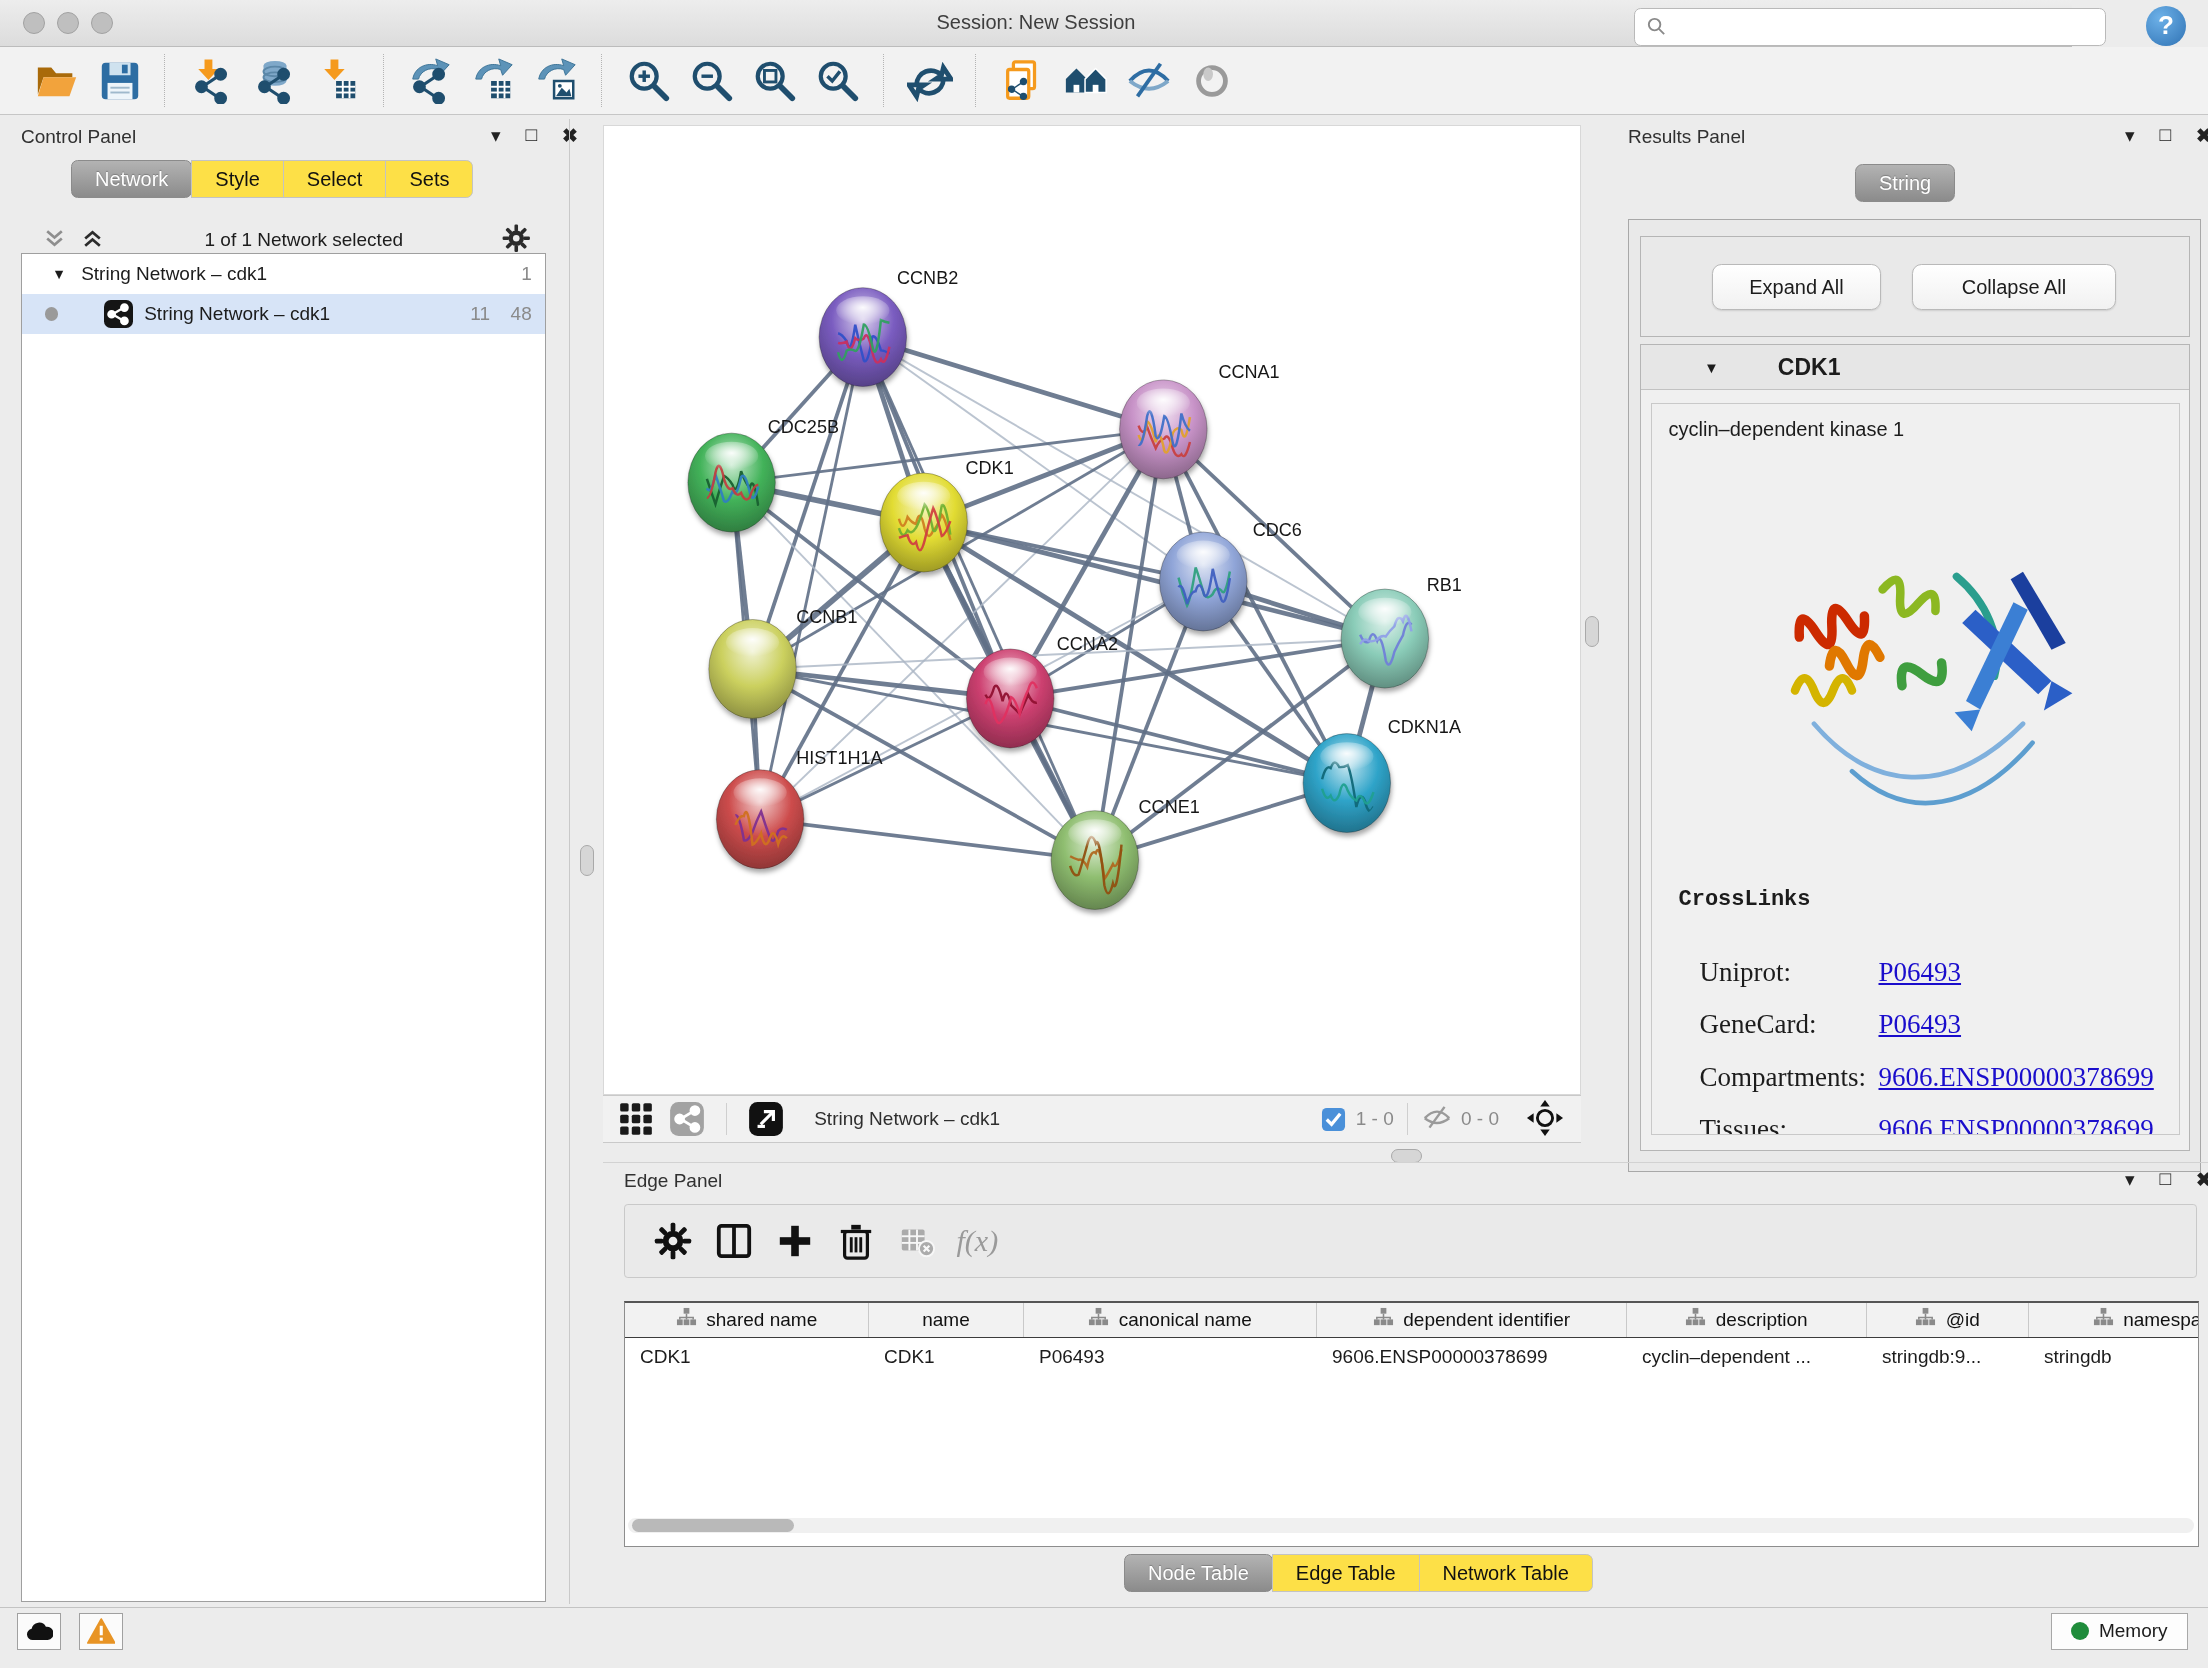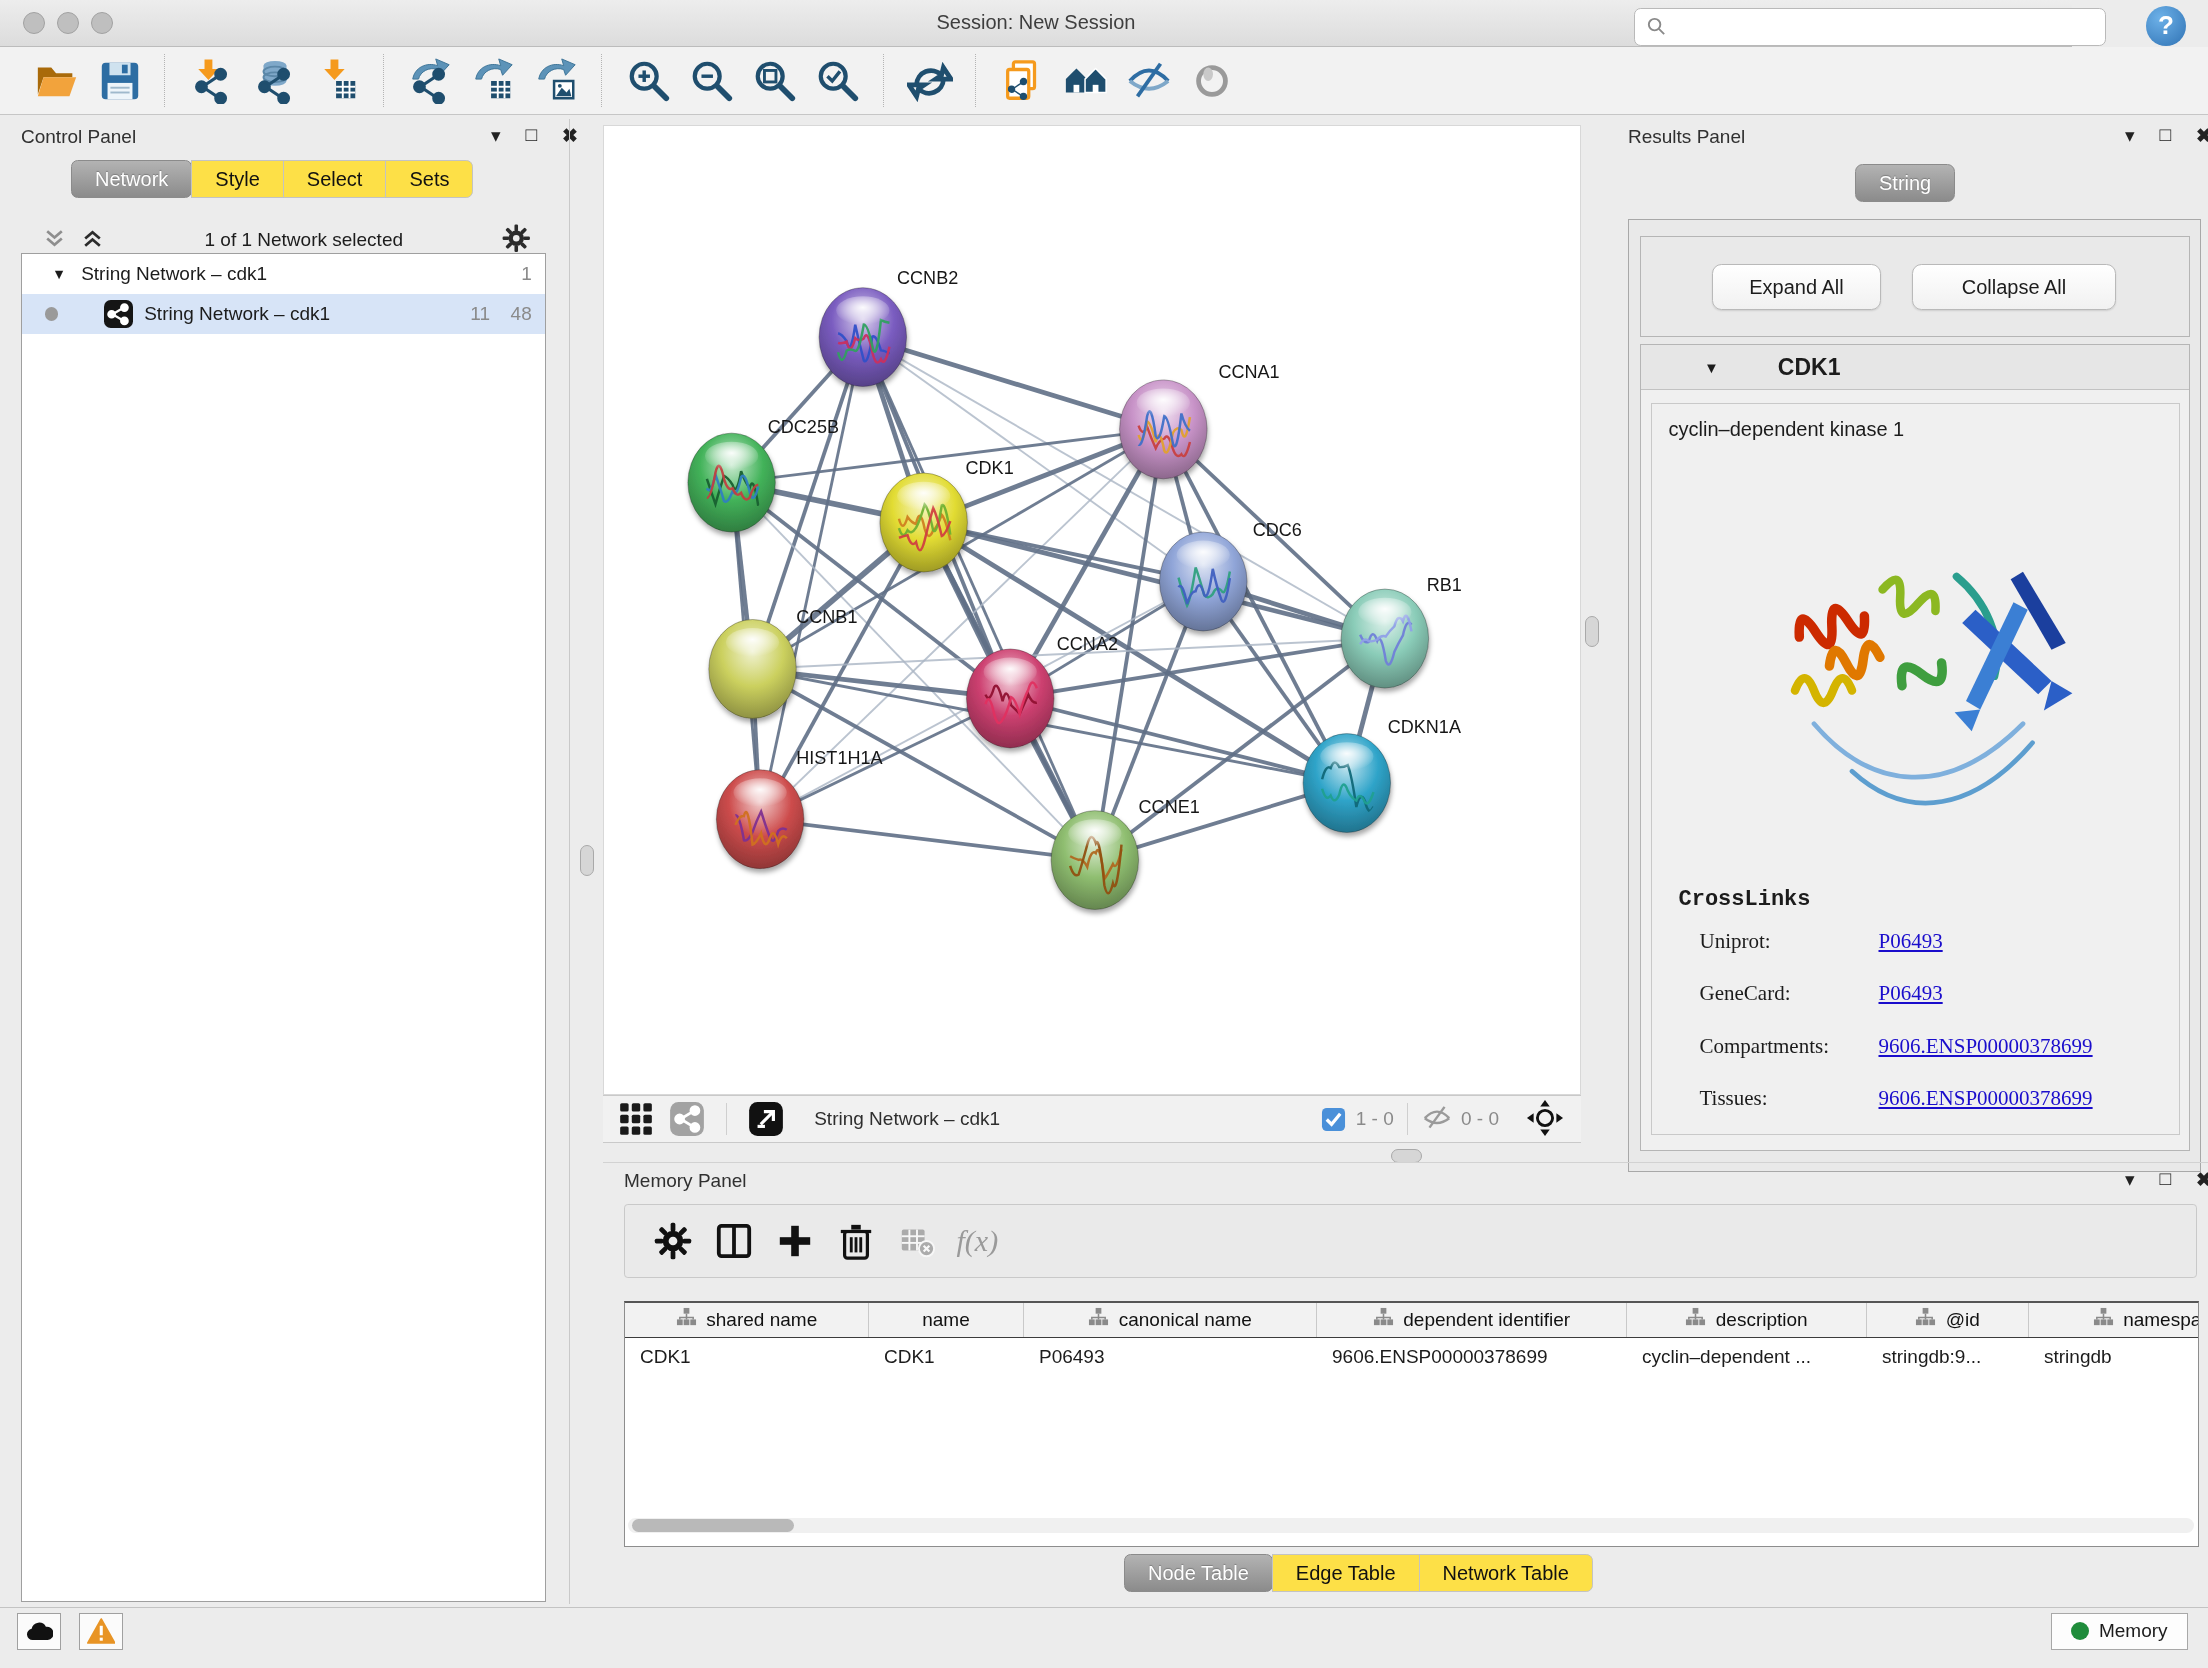--- a/index.html
+++ b/index.html
@@ -44,21 +44,21 @@
   .tree-row{height:40px;display:flex;align-items:center;font-size:19px;position:relative;}
   .tree-row .cnt{color:#8a8a8a;}
   .tree-row.sel{background:#d7e4f7;}
   .share-badge{width:28.5px;height:28.5px;border-radius:6.7px;background:#151515;display:inline-block;}
   
   .rp-box{left:1628px;top:219px;width:571px;height:951px;background:#e9e9e9;border:1px solid #a8a8a8;}
   .rp-btn{position:absolute;height:44px;background:linear-gradient(#ffffff,#f1f1f1);
       border:1px solid #b9b9b9;border-radius:9.5px;font-size:20px;display:flex;align-items:center;
       justify-content:center;box-shadow:0 1px 1.9px rgba(0,0,0,.12);}
   .serif{font-family:Liberation Mono, monospace;}
-  .xl-row{position:absolute;font-size:21px;font-family:"Liberation Serif",serif;}
+  .xl-row{position:absolute;font-size:27px;font-family:"Liberation Serif",serif;margin-top:28px;}
   .xl-row a{color:#1a0dcc;text-decoration:underline;}
   
   .tp-toolbar{left:624px;top:1204px;width:1573px;height:74px;background:#eaeaea;
       border:1px solid #c9c9c9;border-radius:3.8px;display:flex;align-items:center;padding-left:17px;box-sizing:border-box;}
   .tp-ic{width:61px;height:51px;display:flex;align-items:center;justify-content:center;}
   .tp-ic svg{width:38px;height:38px;}
   .fx{font-family:"Liberation Serif",serif;font-style:italic;font-size:30px;color:#9a9a9a;margin-left:9.5px;}
   .tbl{left:624px;top:1301px;width:1573px;height:243px;background:#fff;border:1px solid #8d8d8d;
       border-top:2.9px solid #555;overflow:hidden;}
   .tbl-head{display:flex;background:#f2f2f2;border-bottom:1.9px solid #3c3c3c;height:34px;}
@@ -705,21 +705,21 @@
         <div class="xl-row" style="left: 48px; top: 525px;"><span style="display: inline-block; width: 179px;">Uniprot:</span><a href="#">P06493</a></div>
         <div class="xl-row" style="left: 48px; top: 577px;"><span style="display: inline-block; width: 179px;">GeneCard:</span><a href="#">P06493</a></div>
         <div class="xl-row" style="left: 48px; top: 630px;"><span style="display: inline-block; width: 179px;">Compartments:</span><a href="#">9606.ENSP00000378699</a></div>
         <div class="xl-row" style="left: 48px; top: 682px;"><span style="display: inline-block; width: 179px;">Tissues:</span><a href="#">9606.ENSP00000378699</a></div>
       </div>
   </div>
 </div>
 
 <div class="abs" style="left:603px;top:1162px;width:1605px;height:1px;background:#d2d2d2;"></div>
 <div class="abs" style="left:624px;top:1170px;">
-  <span class="panel-title">Memory Panel</span>
+  <span class="panel-title">Edge Panel</span>
 </div>
 <div class="abs" style="left:2100px;top:1168px;display:flex;">
   <span class="pctl">▾</span>
   <span class="pctl">□</span>
   <span class="pctl close">✖</span>
 </div>
 
 <div class="abs tp-toolbar">
   <span class="tp-ic" id="tp-gear">
       <svg viewBox="0 0 48 48" width="38" height="38">

